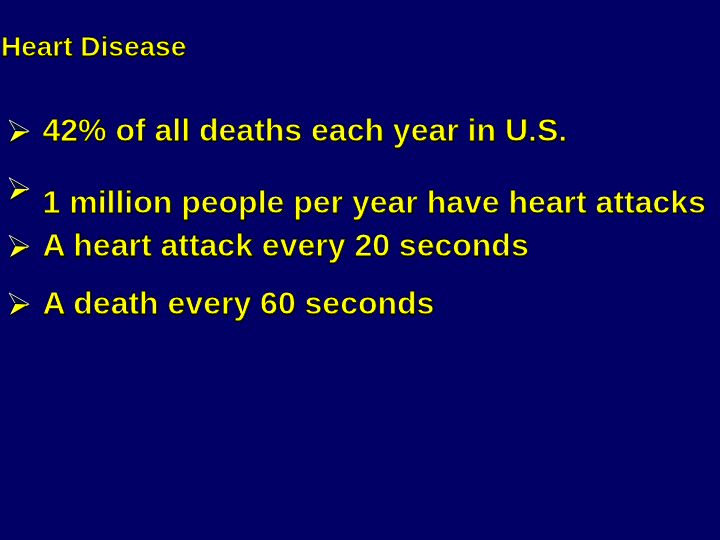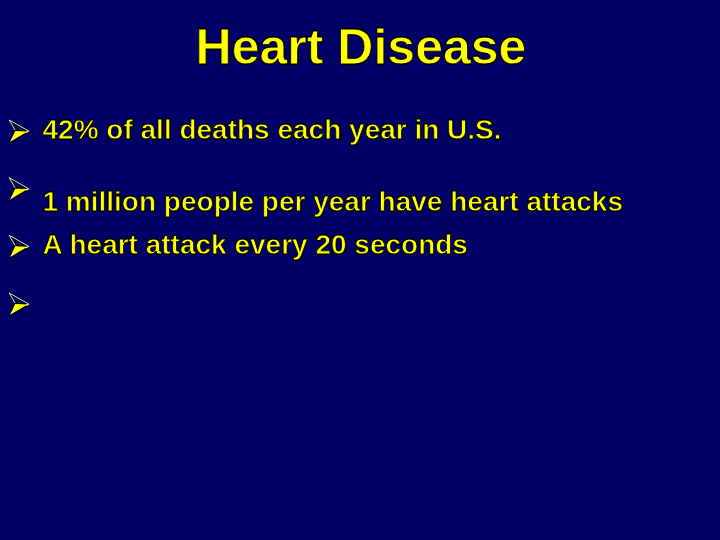--- a/index.html
+++ b/index.html
@@ -13,29 +13,29 @@
   .emboss{
     -webkit-text-stroke:0.8px #000000;
     text-shadow:
       0.6px 0 0 #000000, -0.6px 0 0 #000000,
       0 0.6px 0 #000000, 0 -0.6px 0 #000000;
     transform:translateZ(0);
   }
 
   .slide-title{
     position:absolute; left:1px; top:27px; width:720px;
-    text-align:center; line-height:40px;
-    font-size:50px; font-weight:bold; color:#ffff00;
+    text-align:left; line-height:40px;
+    font-size:28px; font-weight:bold; color:#ffff00;
   }
 
   .bullet-list{position:absolute; left:0; top:0; width:720px; height:540px;}
   .bullet-row{position:absolute; left:0; width:720px; height:36px;}
   .bullet-text{
     position:absolute; left:42.5px; top:0;
-    font-size:28px; font-weight:bold; color:#ffff00;
+    font-size:32px; font-weight:bold; color:#ffff00;
     line-height:32px; white-space:nowrap;
   }
   .bullet-marks{position:absolute; left:0; top:0; width:720px; height:540px; pointer-events:none;}
 </style>
 </head>
 <body>
 
 <div class="slide">
 
   <div class="slide-title emboss">Heart Disease</div>
@@ -67,15 +67,18 @@
   <div class="bullet-list" id="bullet-list">
       <div class="bullet-row" style="top: 114px;">
     <span class="bullet-text emboss">42% of all deaths each year in U.S.</span>
   </div>
       <div class="bullet-row" style="top: 186px;">
     <span class="bullet-text emboss">1 million people per year have heart attacks</span>
   </div>
       <div class="bullet-row" style="top: 229.3px; text-decoration: underline;">
     <span class="bullet-text emboss">A heart attack every 20 seconds</span>
   </div>
+      <div class="bullet-row" style="top: 287px;">
+    <span class="bullet-text emboss">A death every 60 seconds</span>
+  </div>
     </div>
 
 </div>
 
 </body></html>

